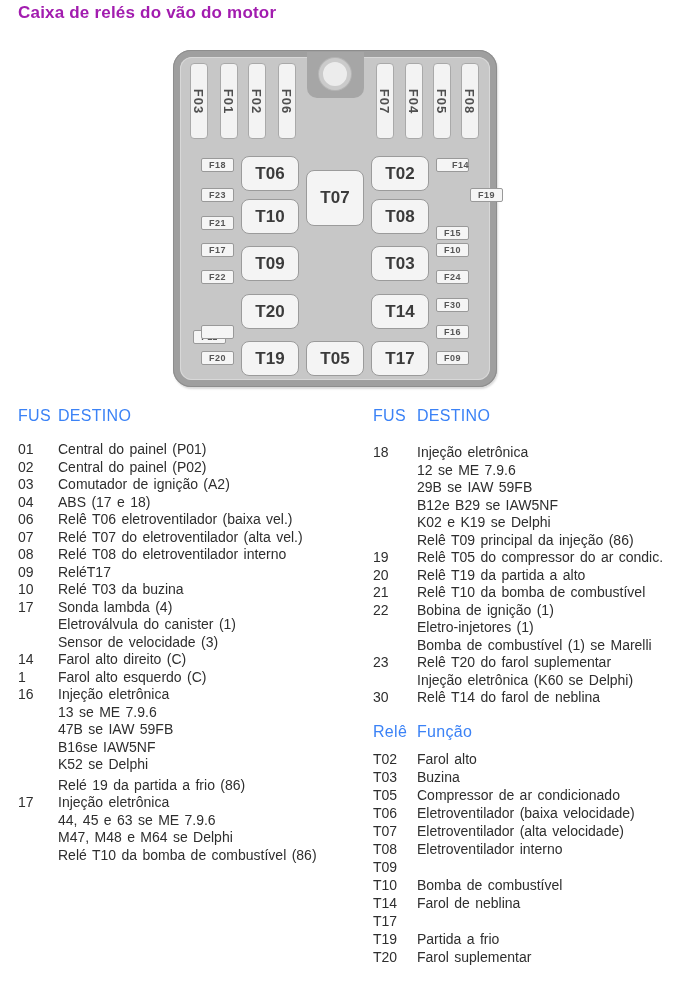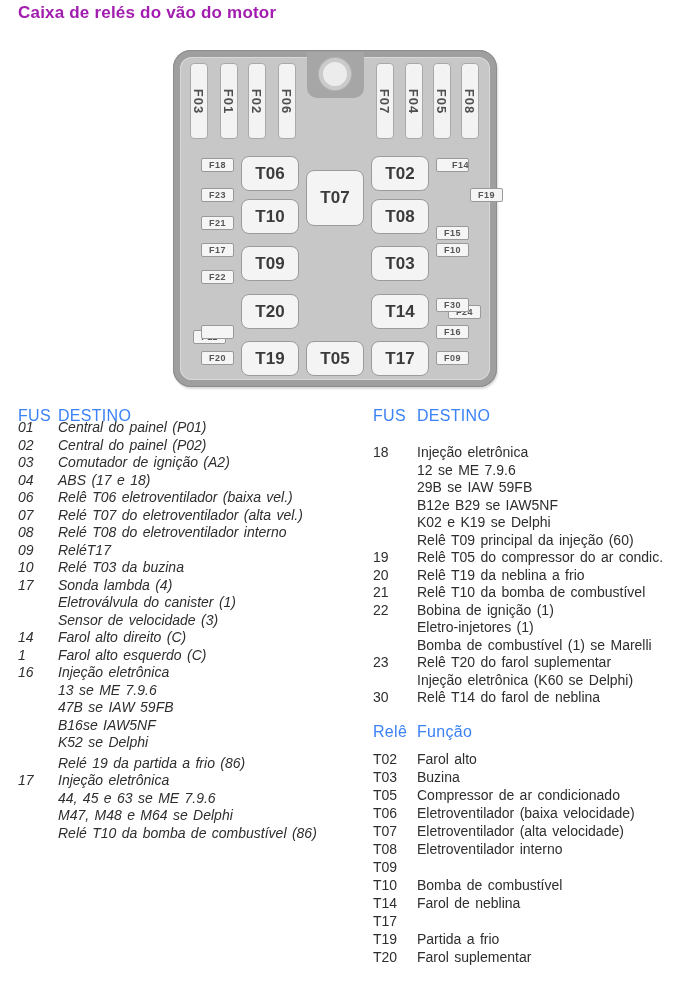--- a/index.html
+++ b/index.html
@@ -111,21 +111,21 @@
     <div class="sfuse" style="left: 28px; top: 166px;">F21</div>
     <div class="sfuse" style="left: 28px; top: 193px;">F17</div>
     <div class="sfuse" style="left: 28px; top: 220px;">F22</div>
     <div class="sfuse" style="left: 20px; top: 248px; margin-top: 32px;">F11</div>
     <div class="sfuse" style="left: 28px; top: 275px;"></div>
     <div class="sfuse" style="left: 28px; top: 301px;">F20</div>
     <div class="sfuse" style="left: 263px; top: 108px; padding-left: 16px;">F14</div>
     <div class="sfuse" style="left: 271px; top: 138px; margin-left: 26px;">F19</div>
     <div class="sfuse" style="left: 263px; top: 176px;">F15</div>
     <div class="sfuse" style="left: 263px; top: 193px;">F10</div>
-    <div class="sfuse" style="left: 275px; top: 220px; margin-top: 35px;">F24</div>
+    <div class="sfuse" style="left: 263px; top: 220px;">F24</div>
     <div class="sfuse" style="left: 263px; top: 248px;">F30</div>
     <div class="sfuse" style="left: 263px; top: 275px;">F16</div>
     <div class="sfuse" style="left: 263px; top: 301px;">F09</div>
     <div class="relay" style="left: 68px; top: 106px;">T06</div>
     <div class="relay" style="left: 68px; top: 149px;">T10</div>
     <div class="relay" style="left: 68px; top: 196px;">T09</div>
     <div class="relay" style="left: 68px; top: 244px;">T20</div>
     <div class="relay" style="left: 68px; top: 291px;">T19</div>
     <div class="relay" style="left: 198px; top: 106px;">T02</div>
     <div class="relay" style="left: 198px; top: 149px;">T08</div>
@@ -133,21 +133,21 @@
     <div class="relay" style="left: 198px; top: 244px;">T14</div>
     <div class="relay" style="left: 198px; top: 291px;">T17</div>
     <div class="relay big" style="left: 133px; top: 120px;">T07</div>
     <div class="relay" style="left: 133px; top: 291px;">T05</div>
   </div>
 
 <div class="list-header" style="left:18px; top:407px;">
   <span class="hnum">FUS</span>
   <span>DESTINO</span>
 </div>
-<div class="rows col-left" style="top:419px;font-style:italic;" id="rows-left">
+<div class="rows col-left" style="top:441px;" id="rows-left">
     <div class="row">
       <span class="num">01</span>
       <span class="txt">Central do painel (P01)</span>
     </div>
     <div class="row">
       <span class="num">02</span>
       <span class="txt">Central do painel (P02)</span>
     </div>
     <div class="row">
       <span class="num">03</span>
@@ -259,29 +259,29 @@
     <div class="row">
       <span class="num"></span>
       <span class="txt">B12e B29 se IAW5NF</span>
     </div>
     <div class="row">
       <span class="num"></span>
       <span class="txt">K02 e K19 se Delphi</span>
     </div>
     <div class="row">
       <span class="num"></span>
-      <span class="txt">Relê T09 principal da injeção (60)</span>
+      <span class="txt">Relê T09 principal da injeção (86)</span>
     </div>
     <div class="row">
       <span class="num">19</span>
       <span class="txt">Relê T05 do compressor do ar condic.</span>
     </div>
     <div class="row">
       <span class="num">20</span>
-      <span class="txt">Relê T19 da neblina a frio</span>
+      <span class="txt">Relê T19 da partida a alto</span>
     </div>
     <div class="row">
       <span class="num">21</span>
       <span class="txt">Relê T10 da bomba de combustível</span>
     </div>
     <div class="row">
       <span class="num">22</span>
       <span class="txt">Bobina de ignição (1)</span>
     </div>
     <div class="row">

